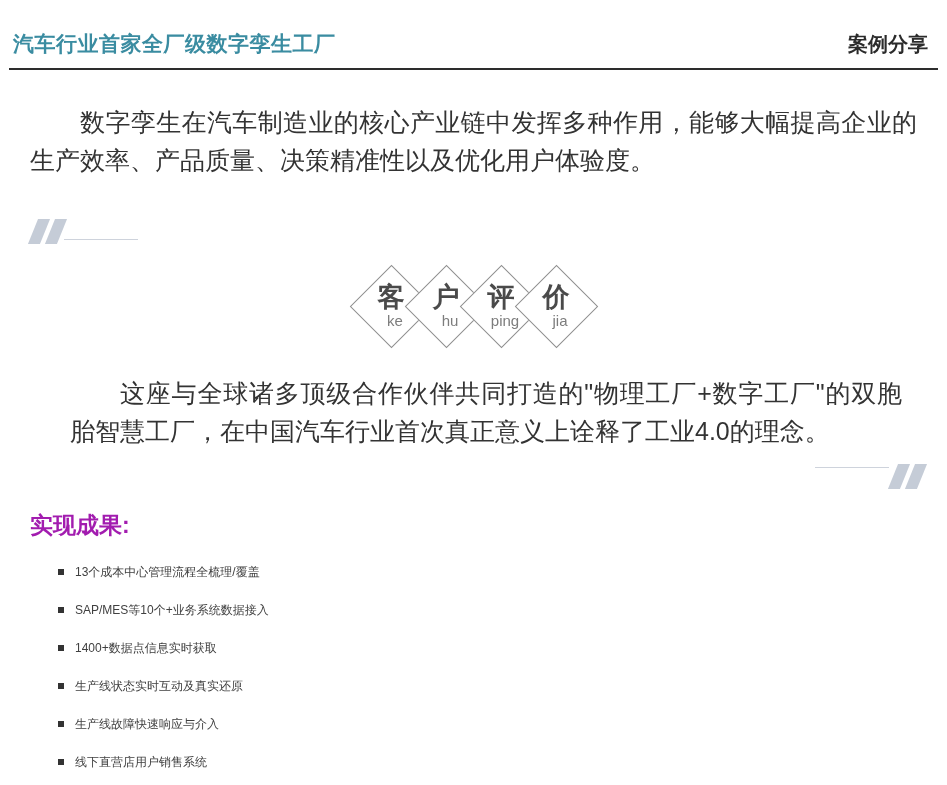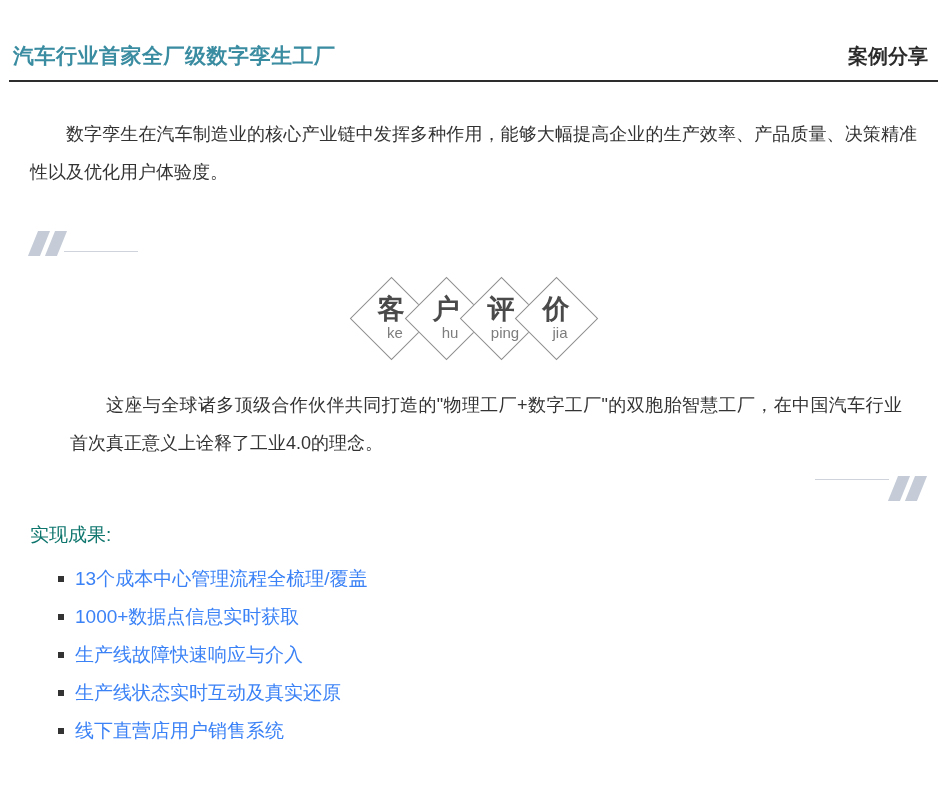--- a/index.html
+++ b/index.html
@@ -12,42 +12,42 @@
     overflow: hidden;
     position: relative;
   }
   .page { width: 947px; height: 785px; background: #ffffff; }
 
   
   .header {
     display: flex;
     justify-content: space-between;
     align-items: flex-end;
-    padding: 42px 19px 0 13px;
+    padding: 30px 19px 0 13px;
   }
   .header-title {
     font-size: 21px;
     font-weight: bold;
     color: #3A8CA1;
     letter-spacing: 0.5px;
   }
   .header-badge {
     font-size: 20px;
     font-weight: bold;
     color: #2b2b2b;
   }
   .header-rule {
     border: none;
     border-top: 2px solid #2d2d2d;
     margin: 10px 9px 0 9px;
   }
 
   
   .para {
-    font-size: 18px;
+    font-size: 25px;
     line-height: 38px;
     color: #333333;
     text-indent: 2em;
     text-align: justify;
   }
   .para-intro { margin: 33px 30px 0 30px; }
   .para-quote { margin: 26px 45px 0 70px; }
 
   
   .quote-open {
@@ -113,34 +113,34 @@
     position: absolute;
     left: 8px; right: 0; top: 48px;
     text-align: center;
     font-size: 15px;
     color: #7d7d7d;
   }
 
   
   .results-heading {
     margin: 20px 0 0 30px;
-    font-size: 19px;
-    font-weight: normal;
-    color: #0f766e;
+    font-size: 23px;
+    font-weight: bold;
+    color: #a21caf;
   }
   .results-list {
     list-style: none;
     margin-top: 12px;
     padding-left: 75px;
   }
   .results-list li {
     position: relative;
-    font-size: 19px;
+    font-size: 12px;
     line-height: 38px;
-    color: #3b82f6;
+    color: #404040;
   }
   .results-list li::before {
     content: "";
     position: absolute;
     left: -17px;
     top: 16px;
     width: 6px;
     height: 6px;
     background: #333333;
   }
@@ -192,19 +192,20 @@
     <div class="qbars">
       <div class="qbar"></div>
       <div class="qbar"></div>
     </div>
   </div>
 
   <div class="results-heading">实现成果:</div>
 
   <ul class="results-list">
     <li>13个成本中心管理流程全梳理/覆盖</li>
-    <li>1000+数据点信息实时获取</li>
+    <li>SAP/MES等10个+业务系统数据接入</li>
+    <li>1400+数据点信息实时获取</li>
+    <li>生产线状态实时互动及真实还原</li>
     <li>生产线故障快速响应与介入</li>
-    <li>生产线状态实时互动及真实还原</li>
     <li>线下直营店用户销售系统</li>
   </ul>
 
 </div>
 
 </body></html>

